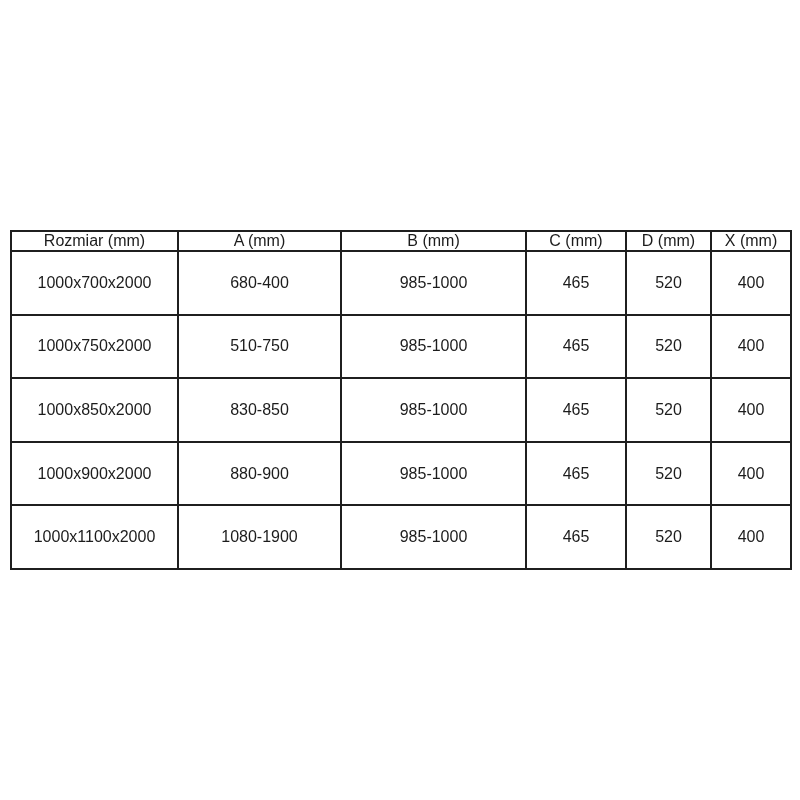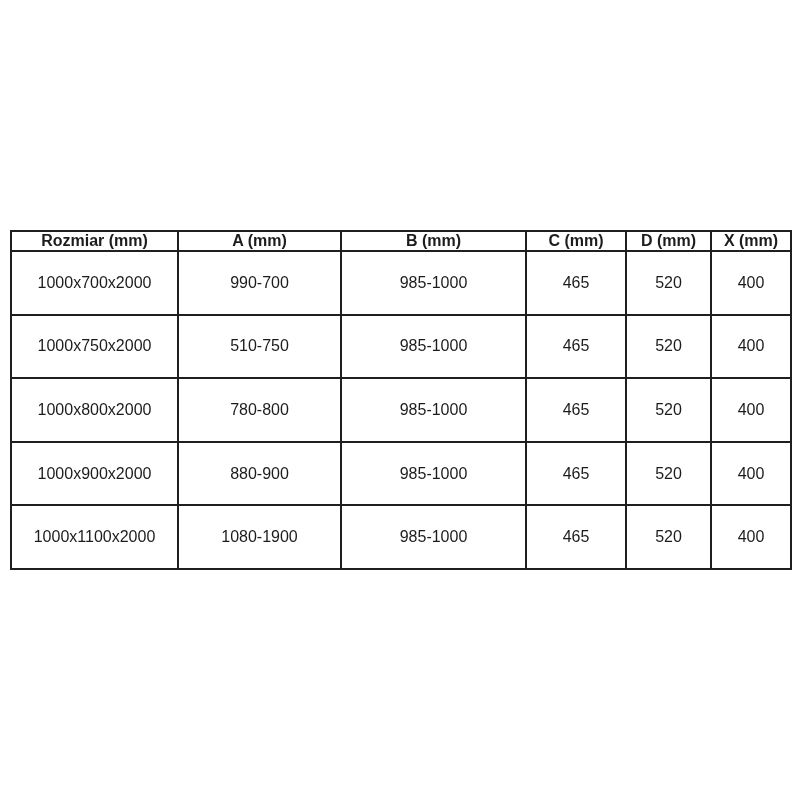--- a/index.html
+++ b/index.html
@@ -36,21 +36,21 @@
     border: 2px solid #1f1f1f;
     text-align: center;
     vertical-align: middle;
     color: #1c1c1c;
     font-size: 16px;
     padding: 0;
     overflow: hidden;
     white-space: nowrap;
   }
   table.spec th {
-    font-weight: 700;
+    font-weight: 400;
   }
   table.spec td {
     font-weight: 400;
     margin-left: 37px;
   }
   col.c0 { width: 167px; }
   col.c1 { width: 163px; }
   col.c2 { width: 185px; }
   col.c3 { width: 100px; }
   col.c4 { width: 85px; }
@@ -76,37 +76,37 @@
           <th>A (mm)</th>
           <th>B (mm)</th>
           <th>C (mm)</th>
           <th>D (mm)</th>
           <th>X (mm)</th>
         </tr>
       </thead>
       <tbody>
           <tr>
             <td>1000x700x2000</td>
-            <td>990-700</td>
+            <td>680-400</td>
             <td>985-1000</td>
             <td>465</td>
             <td>520</td>
             <td>400</td>
           </tr>
           <tr>
             <td>1000x750x2000</td>
             <td>510-750</td>
             <td>985-1000</td>
             <td>465</td>
             <td>520</td>
             <td>400</td>
           </tr>
           <tr>
-            <td>1000x800x2000</td>
-            <td>780-800</td>
+            <td>1000x850x2000</td>
+            <td>830-850</td>
             <td>985-1000</td>
             <td>465</td>
             <td>520</td>
             <td>400</td>
           </tr>
           <tr>
             <td>1000x900x2000</td>
             <td>880-900</td>
             <td>985-1000</td>
             <td>465</td>

